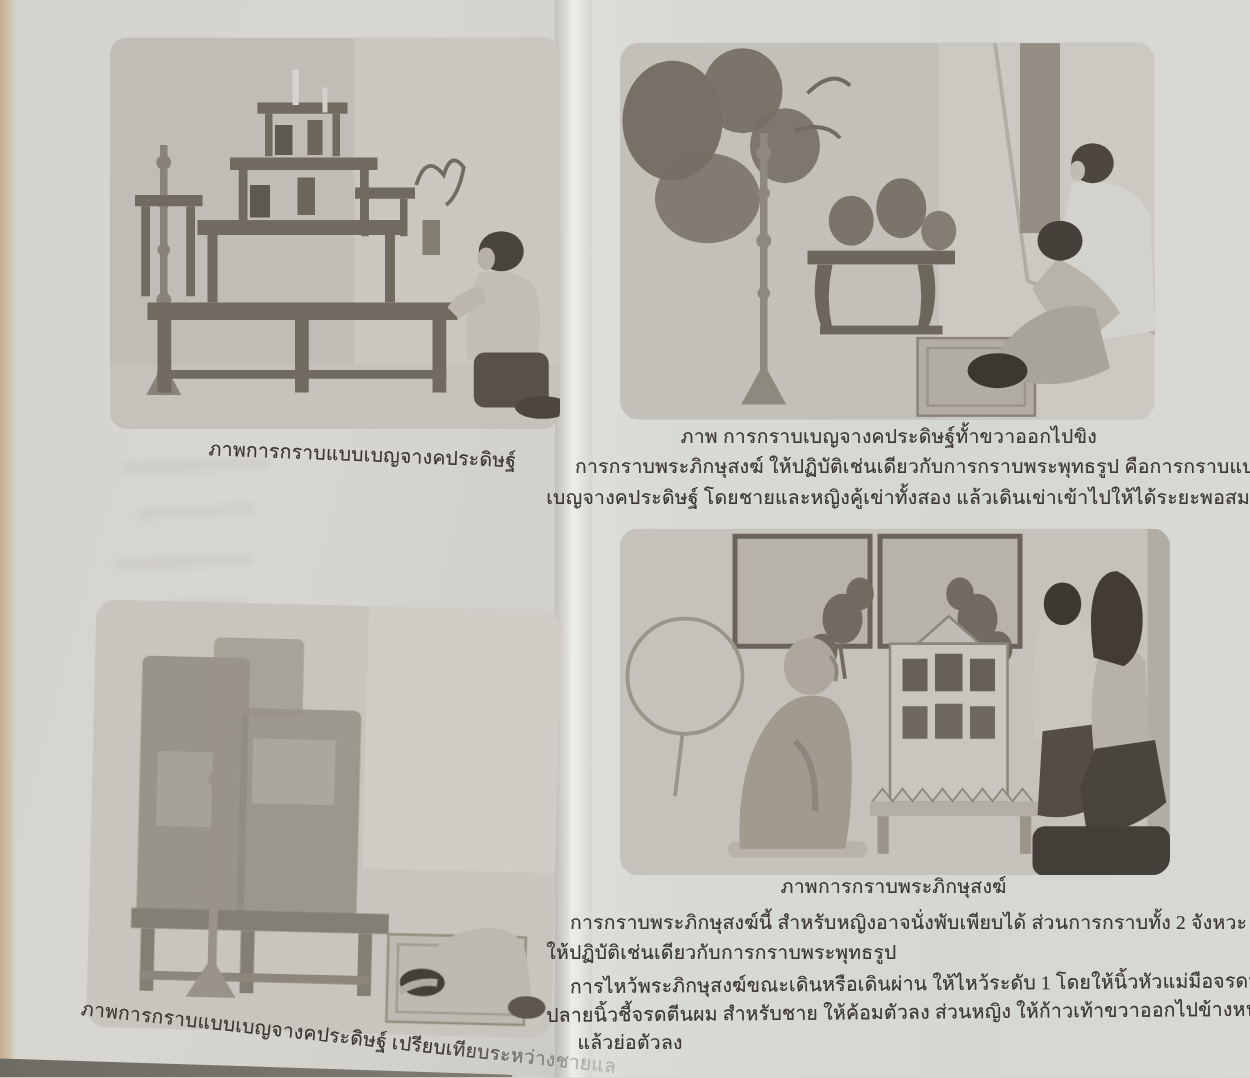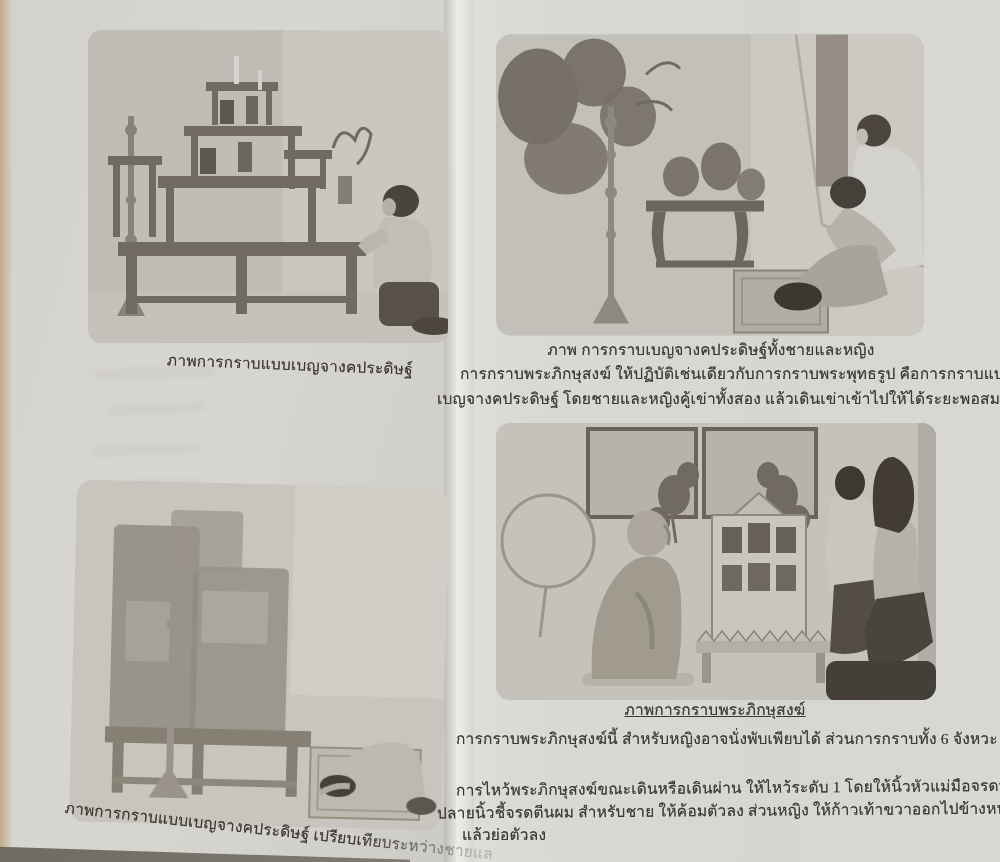--- a/index.html
+++ b/index.html
@@ -47,21 +47,21 @@
 
   
   .txt{
     position:absolute;color:#3e3a33;font-size:15.5px;line-height:22px;
     letter-spacing:.2px;white-space:nowrap;
     text-shadow:0 0 .5px rgba(62,58,51,.6);
   }
   .caption{text-align:center;}
   .cap-tl{left:120px;top:354px;width:340px;transform:rotate(2.2deg);}
   .cap-tr{left:531px;top:339px;width:360px;}
-  .cap-mr{left:540px;top:699px;width:350px;text-decoration:underline;}
+  .cap-mr{left:540px;top:699px;width:350px;}
   .cap-bl{
     left:66px;top:797px;width:430px;transform:rotate(6.2deg);transform-origin:left top;
     -webkit-mask-image:linear-gradient(to right,#000 68%,rgba(0,0,0,.25) 96%);
             mask-image:linear-gradient(to right,#000 68%,rgba(0,0,0,.25) 96%);
   }
   .p1l1{left:460px;top:363px;}
   .p1l2{left:437px;top:388px;}
   .p2l1{left:456px;top:728px;}
   .p2l2{left:437px;top:752px;}
   .p3l1{left:456px;top:777px;transform:rotate(-.5deg);}
@@ -301,25 +301,26 @@
         <path d="M262,306 q8,-44 50,-50 q30,-5 38,17 l6,38 -92,7 z" fill="#bfbbb3"></path>
         <ellipse cx="268" cy="300" rx="18" ry="11" fill="#423c35"></ellipse>
         <path d="M250,308 q14,-10 30,-8" stroke="#b1ada4" stroke-width="6" fill="none"></path>
         <ellipse cx="352" cy="318" rx="15" ry="9" fill="#5a544c"></ellipse>
       </g>
     </svg>
   </div>
 
   <div class="txt caption cap-tl">ภาพการกราบแบบเบญจางคประดิษฐ์</div>
 
-  <div class="txt caption cap-tr">ภาพ การกราบเบญจางคประดิษฐ์ทั้งชายและหญิง</div>
+  <div class="txt caption cap-tr">ภาพ การกราบเบญจางคประดิษฐ์ทั้าขวาออกไปขิง</div>
   <div class="txt p1l1">การกราบพระภิกษุสงฆ์  ให้ปฏิบัติเช่นเดียวกับการกราบพระพุทธรูป  คือการกราบแบบ</div>
   <div class="txt p1l2">เบญจางคประดิษฐ์ โดยชายและหญิงคู้เข่าทั้งสอง แล้วเดินเข่าเข้าไปให้ได้ระยะพอสมควร</div>
 
   <div class="txt caption cap-mr">ภาพการกราบพระภิกษุสงฆ์</div>
-  <div class="txt p2l1">การกราบพระภิกษุสงฆ์นี้  สำหรับหญิงอาจนั่งพับเพียบได้  ส่วนการกราบทั้ง 6 จังหวะ</div>
+  <div class="txt p2l1">การกราบพระภิกษุสงฆ์นี้  สำหรับหญิงอาจนั่งพับเพียบได้  ส่วนการกราบทั้ง 2 จังหวะ</div>
+  <div class="txt p2l2">ให้ปฏิบัติเช่นเดียวกับการกราบพระพุทธรูป</div>
   <div class="txt p3l1">การไหว้พระภิกษุสงฆ์ขณะเดินหรือเดินผ่าน  ให้ไหว้ระดับ 1  โดยให้นิ้วหัวแม่มือจรดหว่างคิ้ว</div>
   <div class="txt p3l2">ปลายนิ้วชี้จรดตีนผม  สำหรับชาย ให้ค้อมตัวลง  ส่วนหญิง ให้ก้าวเท้าขวาออกไปข้างหน้า</div>
   <div class="txt p3l3">แล้วย่อตัวลง</div>
 
   <div class="txt caption cap-bl">ภาพการกราบแบบเบญจางคประดิษฐ์  เปรียบเทียบระหว่างชายและหญิง</div>
 
 </div>
 
 </body></html>

